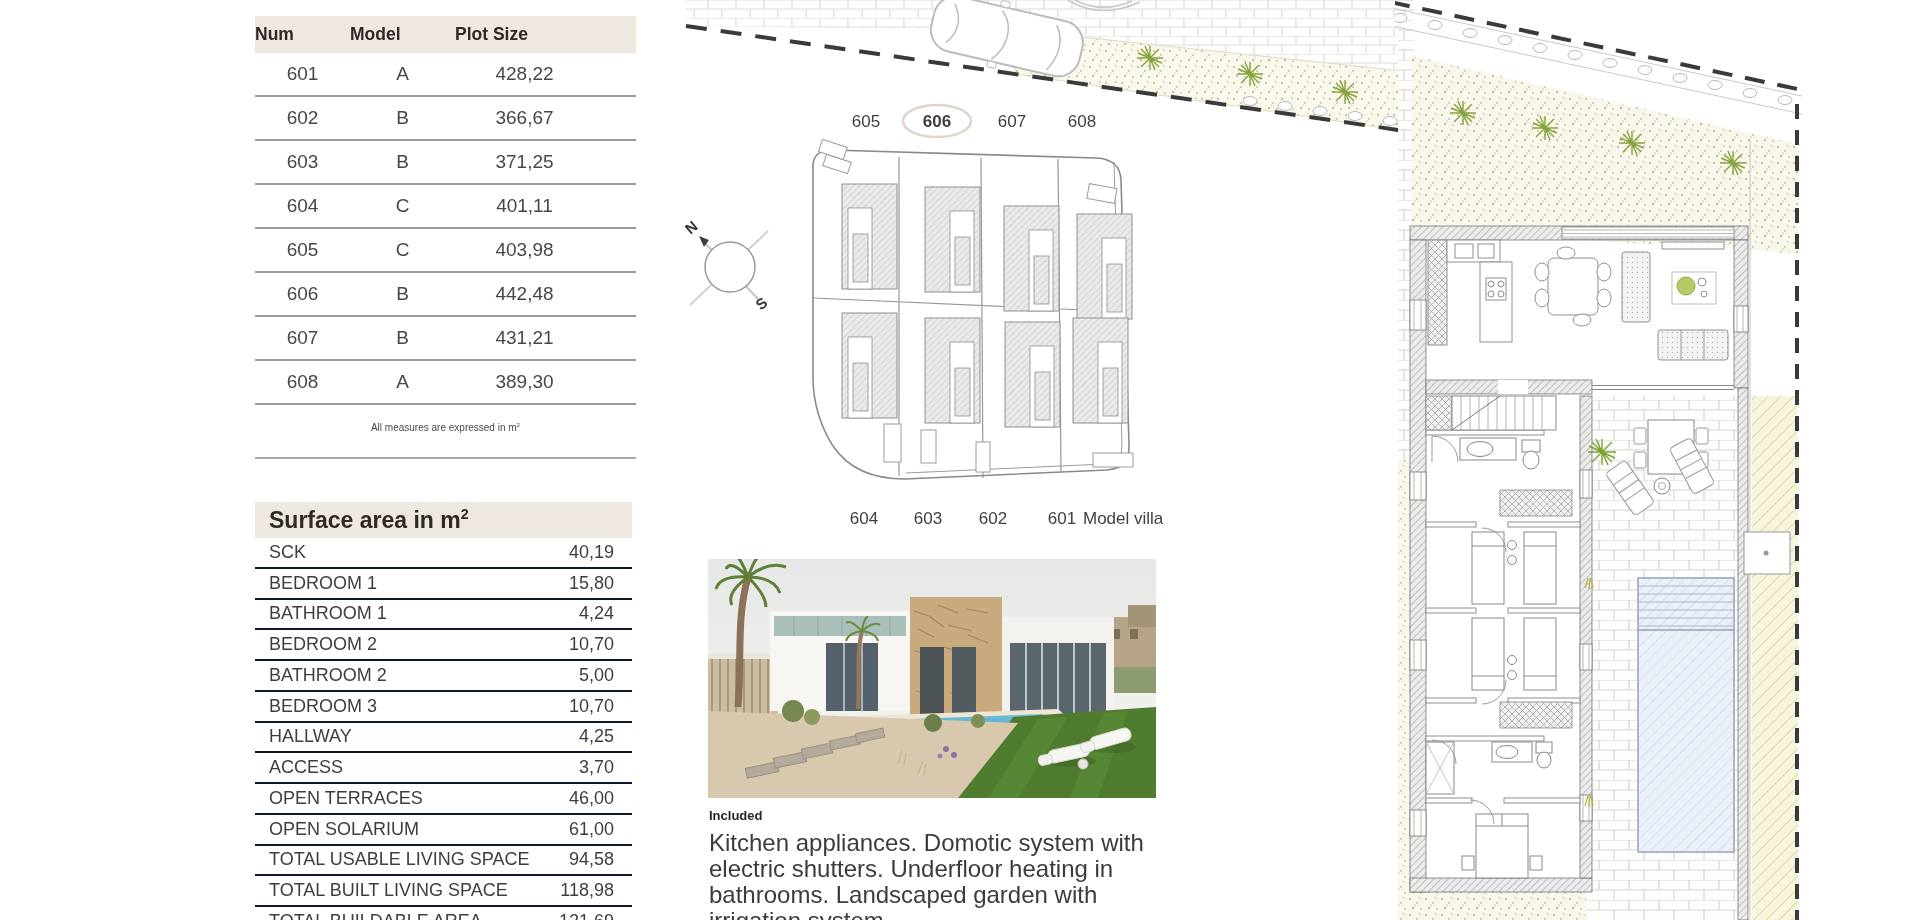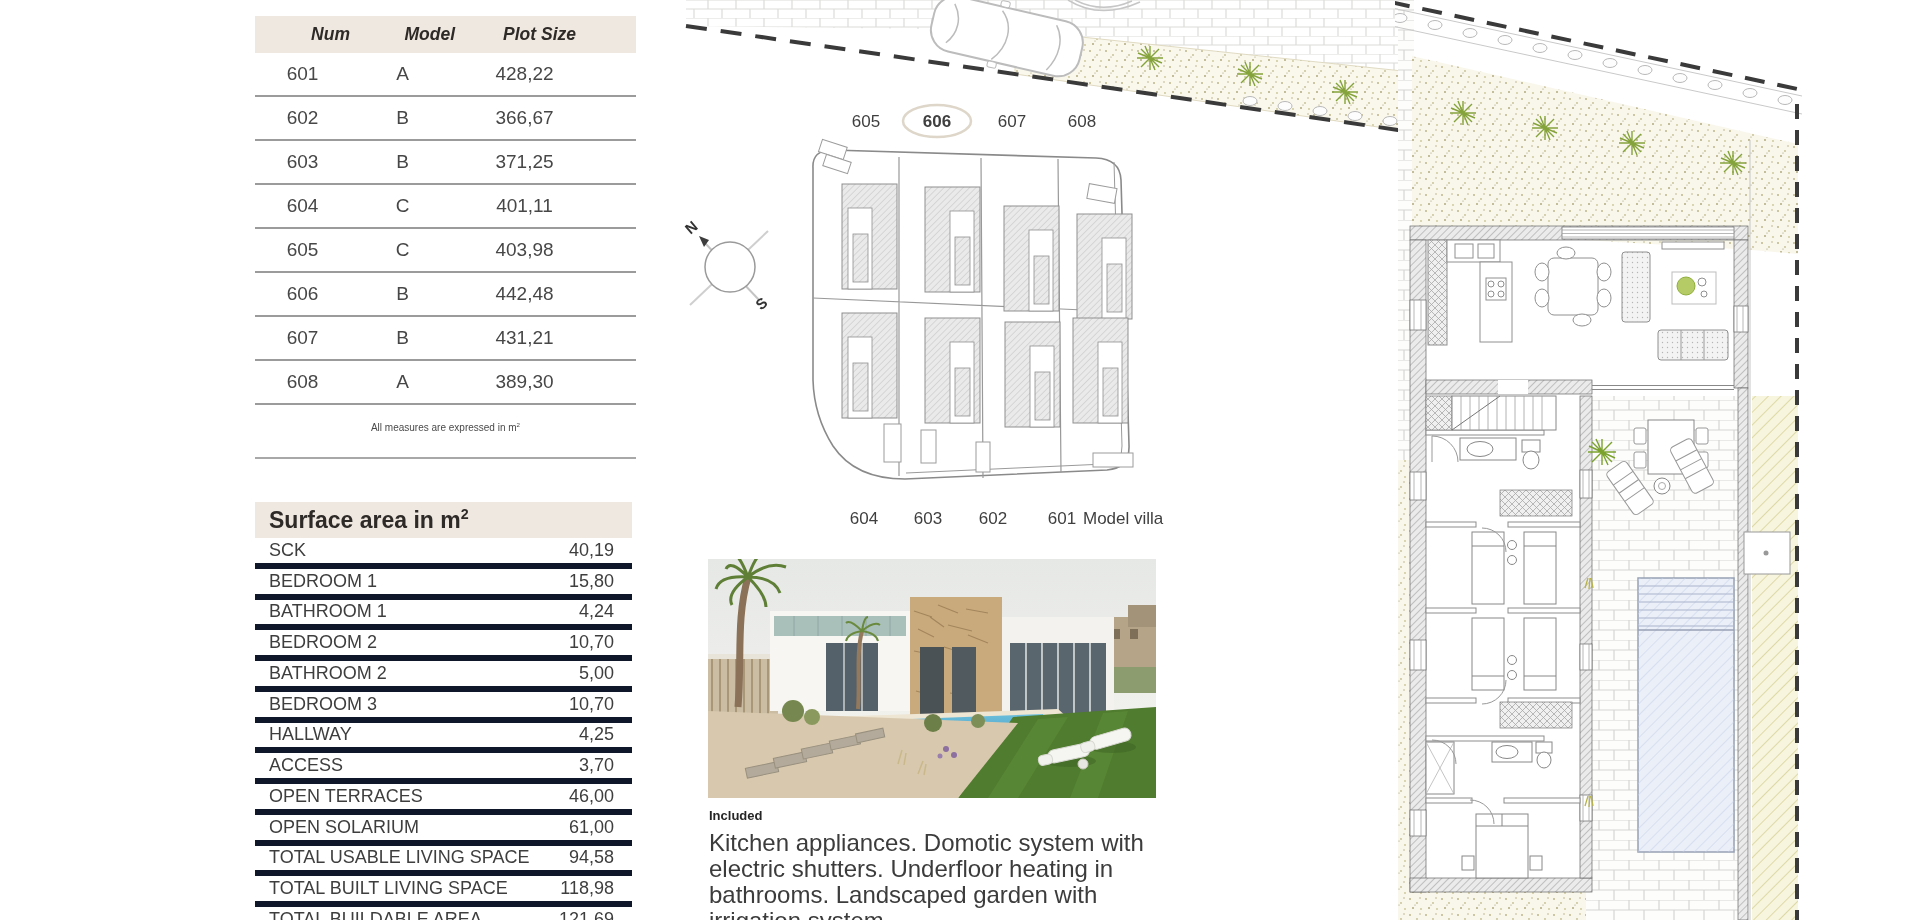--- a/index.html
+++ b/index.html
@@ -3,35 +3,35 @@
 <meta charset="utf-8">
 <style>
   html,body{margin:0;padding:0;background:#fff;}
   .page{position:relative;width:1920px;height:920px;overflow:hidden;background:#ffffff;
         font-family:"Liberation Sans", sans-serif;color:#424242;}
 
   
   .plot-table{position:absolute;left:255px;top:16px;width:381px;}
   .pt-head{display:grid;grid-template-columns:95px 105px 1fr;height:37px;align-items:center;
            background:#efe8e0;font-weight:bold;font-size:17.5px;color:#2e2a27;}
-  .pt-head span{text-align:right;font-style:italic;}
+  .pt-head span{text-align:left;}
   .pt-head .c2{padding-right:60px;}
   .prow{display:grid;grid-template-columns:95px 105px 1fr;height:42px;align-items:center;
         border-bottom:2px solid #9b9b9b;font-size:19px;color:#474747;}
   .prow span{text-align:center;}
   .prow .c2{padding-right:42px;}
   .pt-note{margin-top:16px;text-align:center;font-size:10px;color:#4a4a4a;}
   .pt-rule{margin-top:24px;border-top:2px solid #a8a8a8;}
 
   
   .surface-table{position:absolute;left:255px;top:502px;width:377px;height:418px;overflow:hidden;}
   .st-head{height:36px;background:#efe8e0;display:flex;align-items:center;
            font-weight:bold;font-size:23px;color:#2e2a27;padding-left:14px;}
   .srow{display:flex;justify-content:space-between;align-items:center;height:30.75px;
-        border-bottom:6px solid #0f172a;font-size:18px;color:#3e3e3e;
+        border-bottom:2px solid #0f172a;font-size:18px;color:#3e3e3e;
         padding:0 18px 0 14px;box-sizing:border-box;}
   sup{font-size:0.62em;}
 
   
   .included{position:absolute;left:709px;top:808px;width:470px;color:#3c3c3c;}
   .included h3{margin:0 0 7px 0;font-size:13px;color:#262626;}
   .included p{margin:0;font-size:24px;line-height:26px;}
 
   svg{position:absolute;display:block;}
   .site-plan{left:650px;top:0;}

